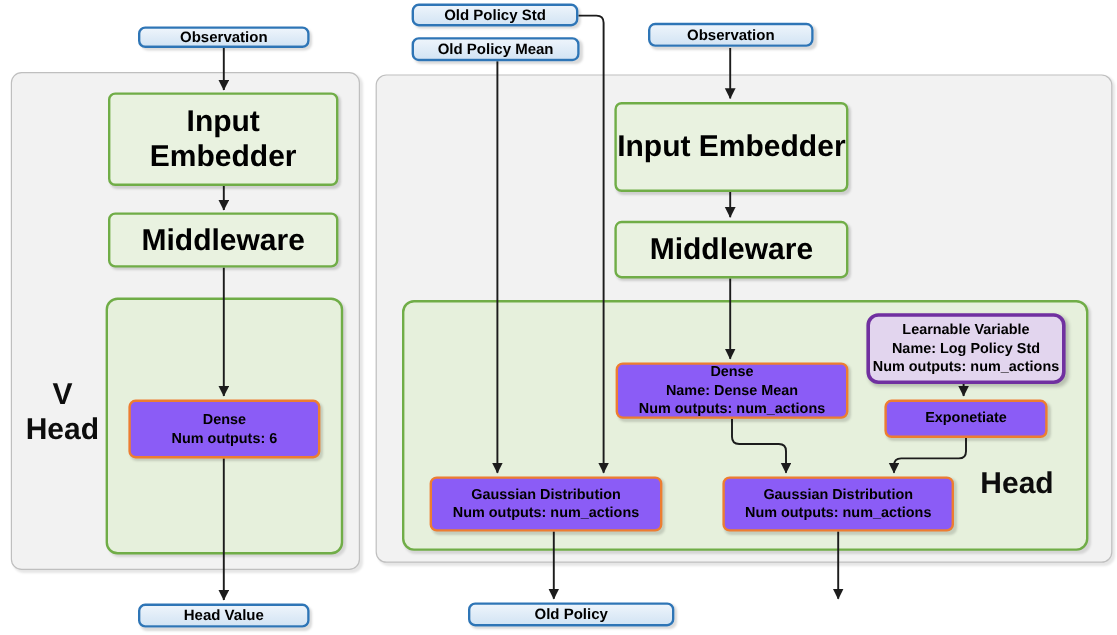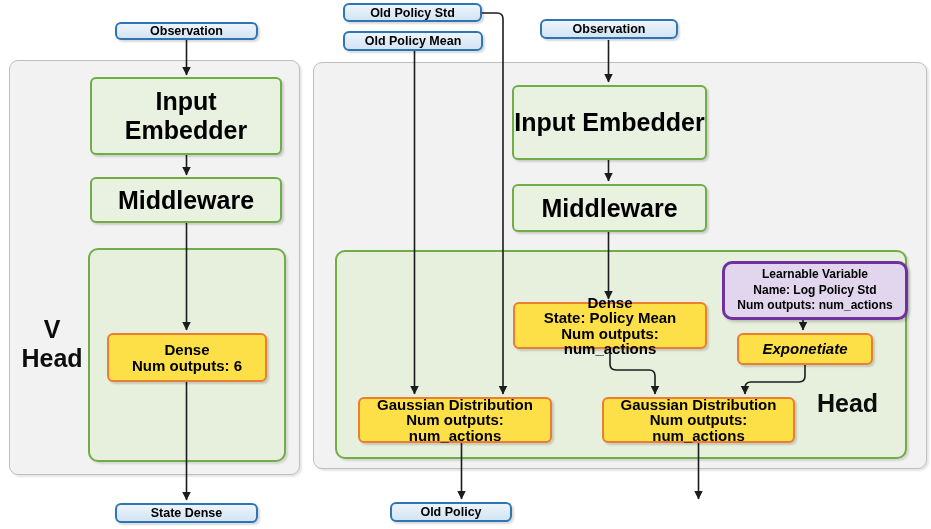--- a/index.html
+++ b/index.html
@@ -24,23 +24,23 @@
     box-shadow:2px 2px 2px rgba(0,0,0,0.15);
     font-size:25px;font-weight:bold;letter-spacing:0px;
   }
   .blue-box{
     background:linear-gradient(180deg,#edf4fb 0%,#d3e4f4 100%);
     border:2.5px solid #2e75b6;border-radius:6px;
     box-shadow:2px 2px 2px rgba(0,0,0,0.15);
     font-size:12.5px;font-weight:bold;
   }
   .orange-box{
-    background:#fde047;border:2.5px solid #ed7d31;border-radius:6px;
+    background:#8b5cf6;border:2.5px solid #ed7d31;border-radius:6px;
     box-shadow:2px 2px 2px rgba(0,0,0,0.15);
-    font-size:15px;line-height:15.5px;
+    font-size:12px;line-height:15.5px;
   }
   .purple-box{
     background:#e2d5ee;border:3px solid #7030a0;border-radius:10px;
     box-shadow:2px 2px 3px rgba(0,0,0,0.2);
     font-size:12px;line-height:15.5px;
   }
   .box-title{font-weight:bold;}
   .box-line{font-weight:bold;}
   .head-label{
     position:absolute;z-index:6;text-align:center;font-size:25px;font-weight:bold;
@@ -106,21 +106,21 @@
     <span class="box-title">Dense</span>
     <span class="box-line">Num outputs: 6</span>
   </div>
 
   <div class="head-label" style="left:17px;top:315px;width:70px;">
     <div>V</div>
     <div>Head</div>
   </div>
 
   <div class="node blue-box" style="left:115px;top:503px;width:143px;height:20px;">
-    <span>State Dense</span>
+    <span>Head Value</span>
   </div>
 
   <div class="node blue-box" style="left:343px;top:3px;width:139px;height:19px;">
     <span>Old Policy Std</span>
   </div>
 
   <div class="node blue-box" style="left:343px;top:31px;width:140px;height:20px;">
     <span>Old Policy Mean</span>
   </div>
 
@@ -131,46 +131,46 @@
   <div class="node green-box" style="left:512px;top:85px;width:195px;height:75px;">
     <span>Input Embedder</span>
   </div>
 
   <div class="node green-box" style="left:512px;top:184px;width:195px;height:48px;">
     <span>Middleware</span>
   </div>
 
   <div class="node orange-box" style="left:513px;top:302px;width:194px;height:47px;">
     <span class="box-title">Dense</span>
-    <span class="box-line">State: Policy Mean</span>
+    <span class="box-line">Name: Dense Mean</span>
     <span class="box-line">Num outputs: num_actions</span>
   </div>
 
-  <div class="node purple-box" style="left:722px;top:261px;width:186px;height:59px;">
+  <div class="node purple-box" style="left:722px;top:261px;width:166px;height:59px;">
     <span class="box-title">Learnable Variable</span>
     <span class="box-line">Name: Log Policy Std</span>
     <span class="box-line">Num outputs: num_actions</span>
   </div>
 
-  <div class="node orange-box" style="left:737px;top:333px;width:136px;height:32px;font-style:italic;">
+  <div class="node orange-box" style="left:737px;top:333px;width:136px;height:32px;">
     <span class="box-title">Exponetiate</span>
   </div>
 
   <div class="node orange-box" style="left:358px;top:397px;width:194px;height:46px;">
     <span class="box-title">Gaussian Distribution</span>
     <span class="box-line">Num outputs: num_actions</span>
   </div>
 
   <div class="node orange-box" style="left:602px;top:397px;width:193px;height:46px;">
     <span class="box-title">Gaussian Distribution</span>
     <span class="box-line">Num outputs: num_actions</span>
   </div>
 
   <div class="head-label" style="left:805px;top:389px;width:85px;">
     <div>Head</div>
   </div>
 
-  <div class="node blue-box" style="left:390px;top:502px;width:122px;height:20px;">
+  <div class="node blue-box" style="left:390px;top:502px;width:172px;height:20px;">
     <span>Old Policy</span>
   </div>
 
 
 </div>
 
 </body></html>

